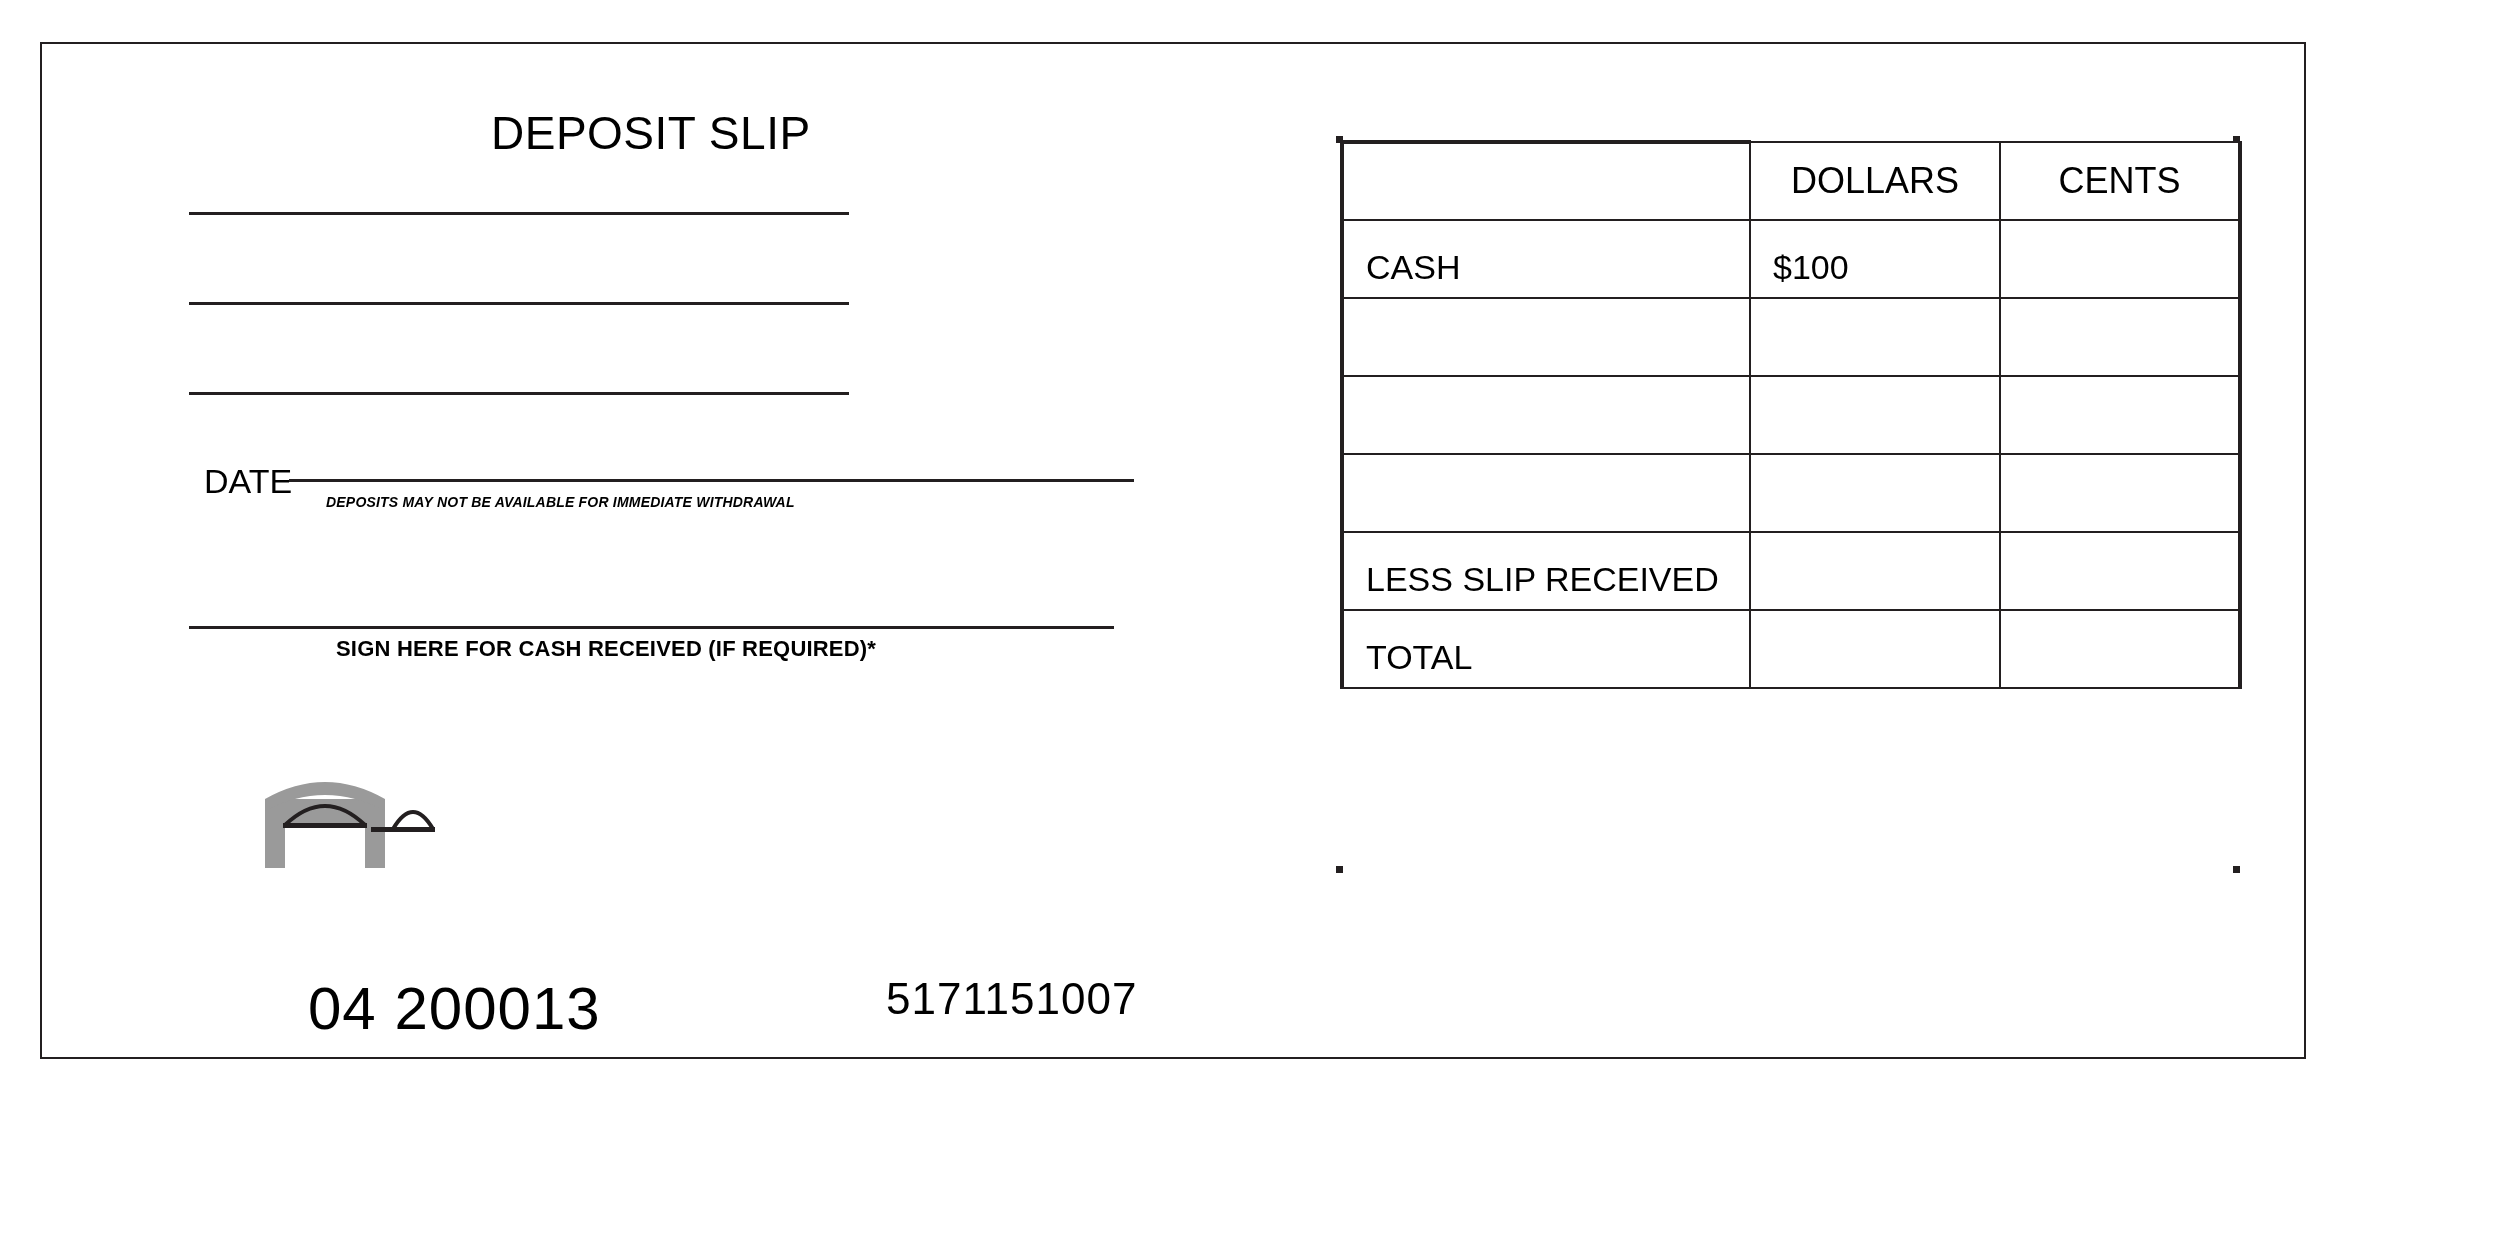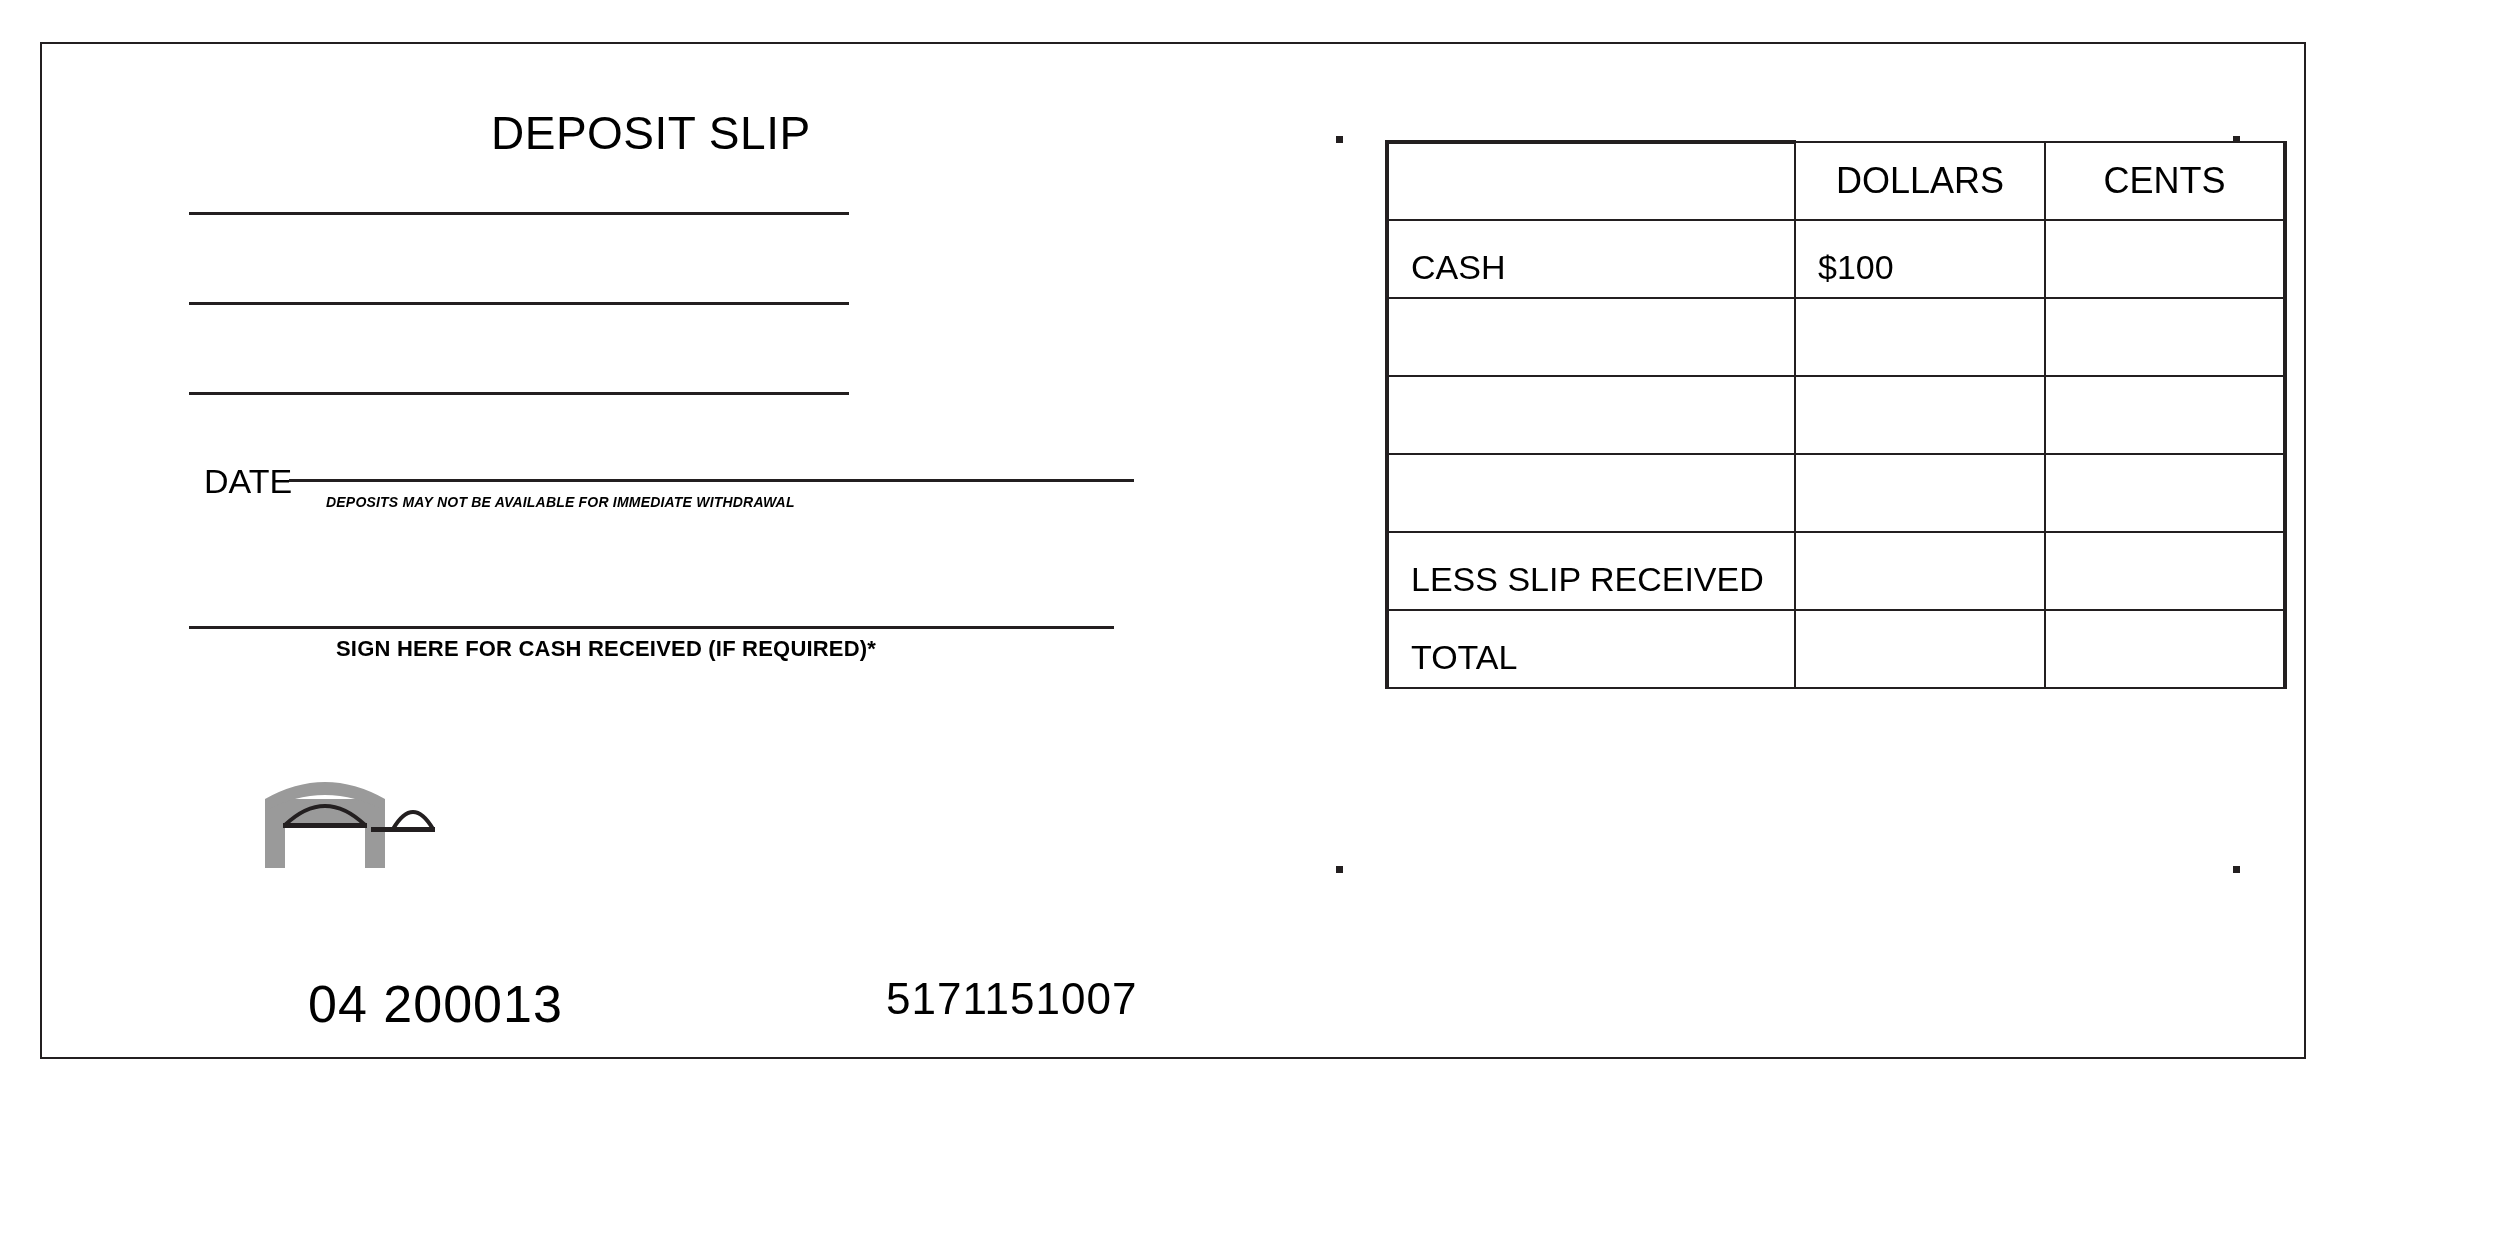--- a/index.html
+++ b/index.html
@@ -117,21 +117,21 @@
     top: 0;
     width: 230px;
     height: 105px;
   }
 
   
   #routing-number {
     position: absolute;
     left: 222px;
     top: 930px;
-    font-size: 52px;
+    font-size: 60px;
     letter-spacing: 1px;
     white-space: nowrap;
     text-align: center;
   }
   #account-number {
     position: absolute;
     left: 800px;
     top: 930px;
     font-size: 44px;
     letter-spacing: 1px;
@@ -139,21 +139,20 @@
   }
 
   
   #amount-table {
     position: absolute;
     left: 1298px;
     top: 96px;
     width: 898px;
     border-collapse: collapse;
     table-layout: fixed;
-    margin-left: 45px;
   }
   #amount-table td, #amount-table th {
     border: 2px solid #231f20;
     height: 78px;
     padding: 16px 0 0 22px;
     font-size: 34px;
     font-weight: normal;
     text-align: left;
     vertical-align: middle;
     box-sizing: border-box;

